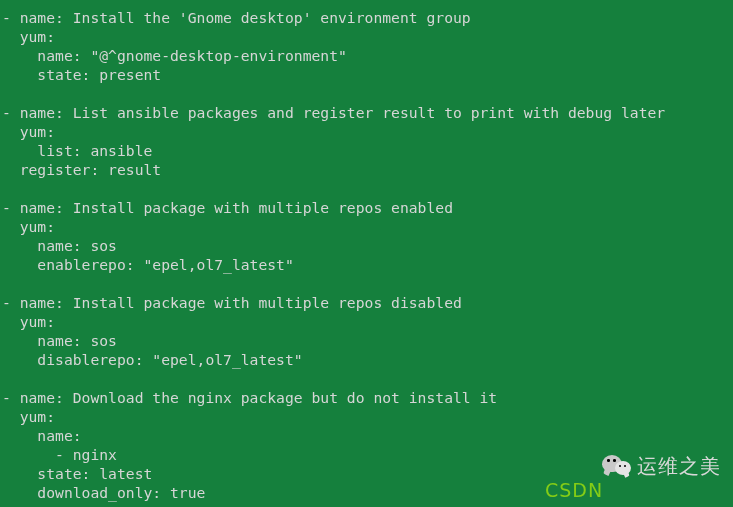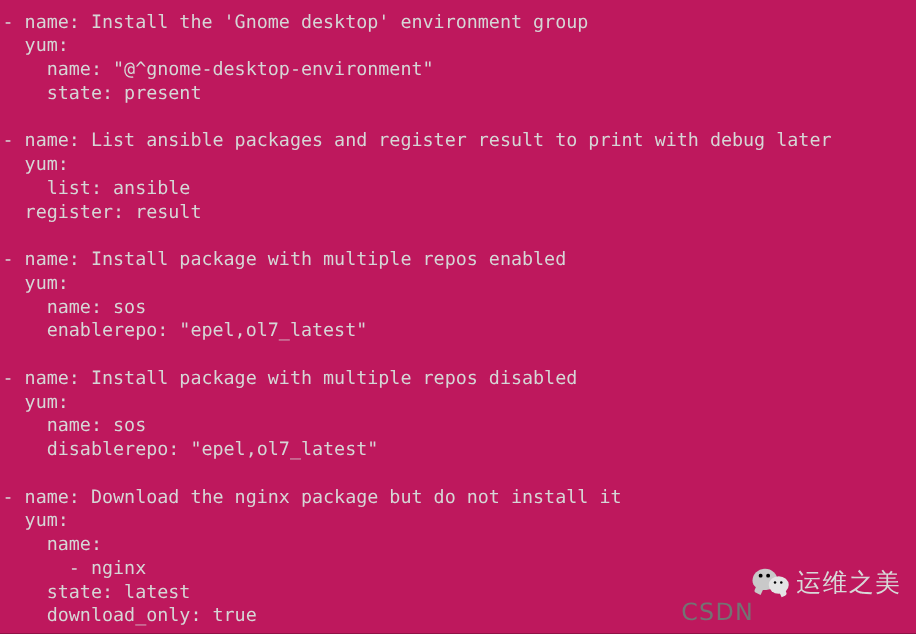--- a/index.html
+++ b/index.html
@@ -14,21 +14,21 @@
     position: relative;
     font-family: "DejaVu Sans Mono", "Liberation Mono", monospace;
   }
 
   #terminal {
     position: absolute;
     left: 0;
     top: 0;
     width: 733px;
     height: 507px;
-    background: #be185d;
+    background: #15803d;
     box-sizing: border-box;
     padding: 8px 0 0 2px;
   }
 
   .code-block {
     margin: 0;
     padding: 0;
   }
 
   .code-line {
@@ -136,21 +136,21 @@
     left: 0;
     top: 26px;
     display: flex;
     align-items: baseline;
     white-space: nowrap;
   }
   .wm-csdn-label {
     font-family: "DejaVu Sans", "Liberation Sans", sans-serif;
     font-size: 19px;
     line-height: 24px;
-    color: #737373;
+    color: #84cc16;
     letter-spacing: 1px;
   }
   .wm-csdn-handle {
     font-family: "DejaVu Sans", "Liberation Sans", sans-serif;
     font-size: 19px;
     line-height: 24px;
     color: #6d6d6d;
     letter-spacing: 0px;
     margin-left: 7px;
   }

